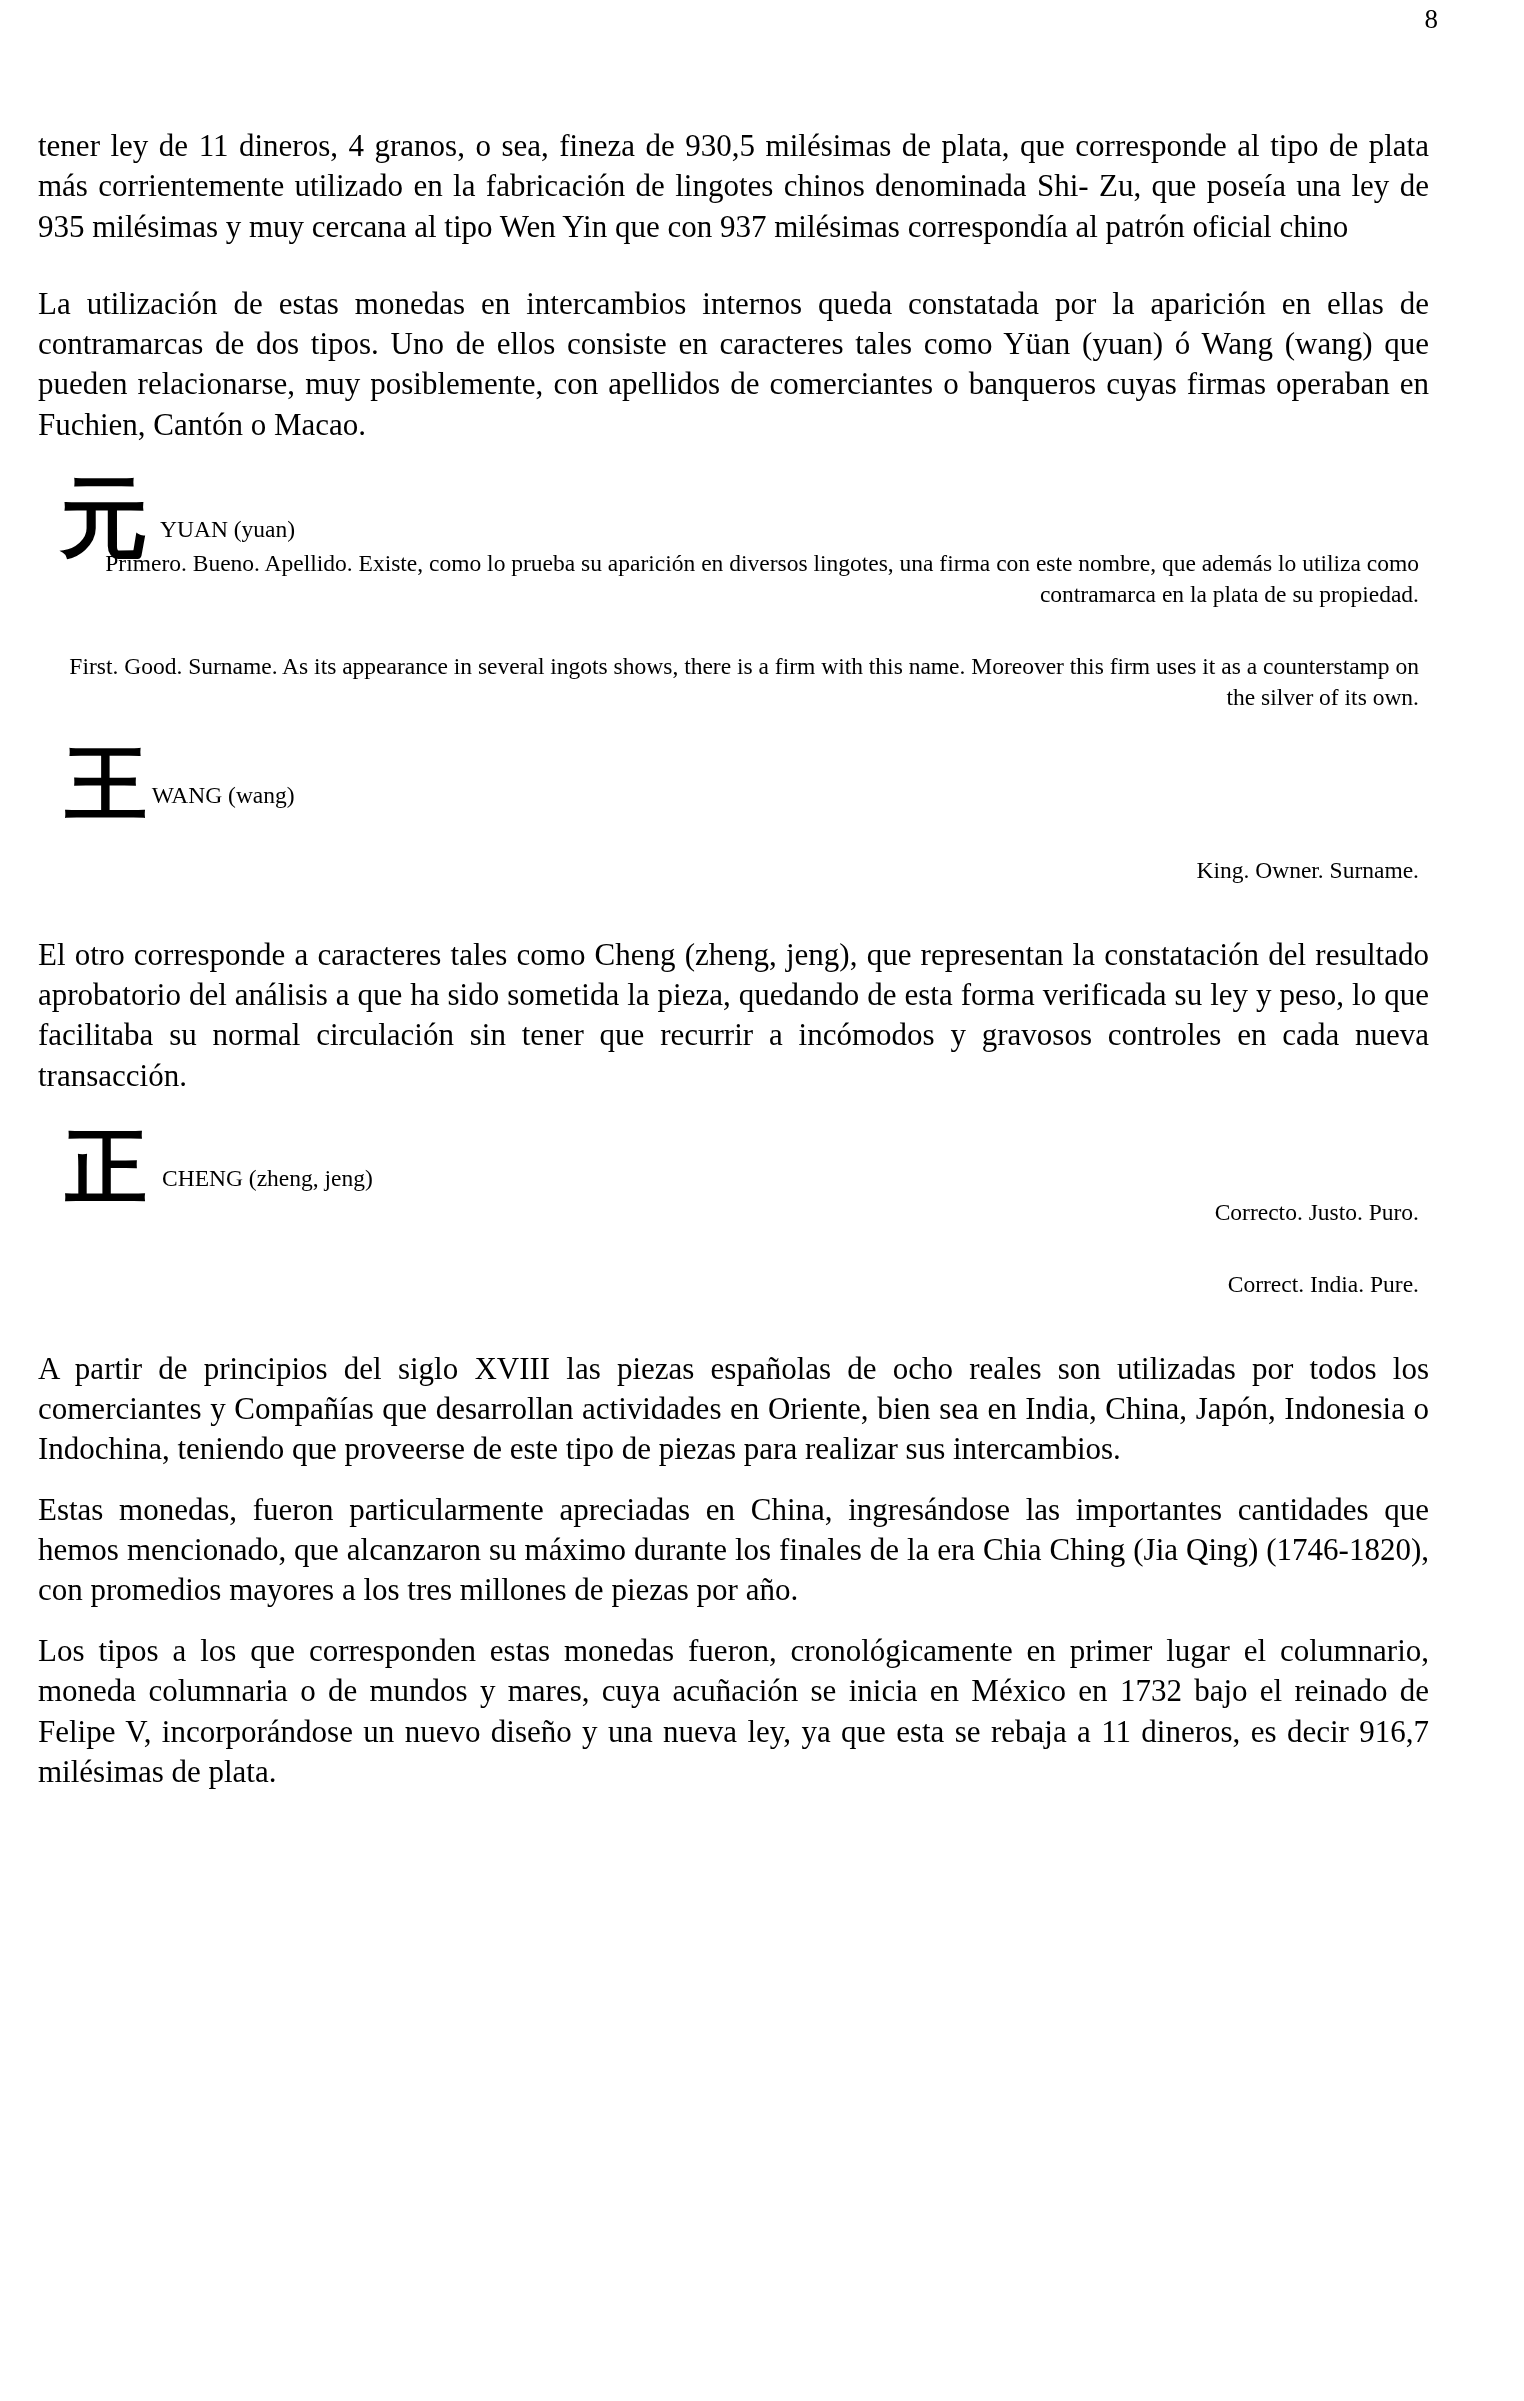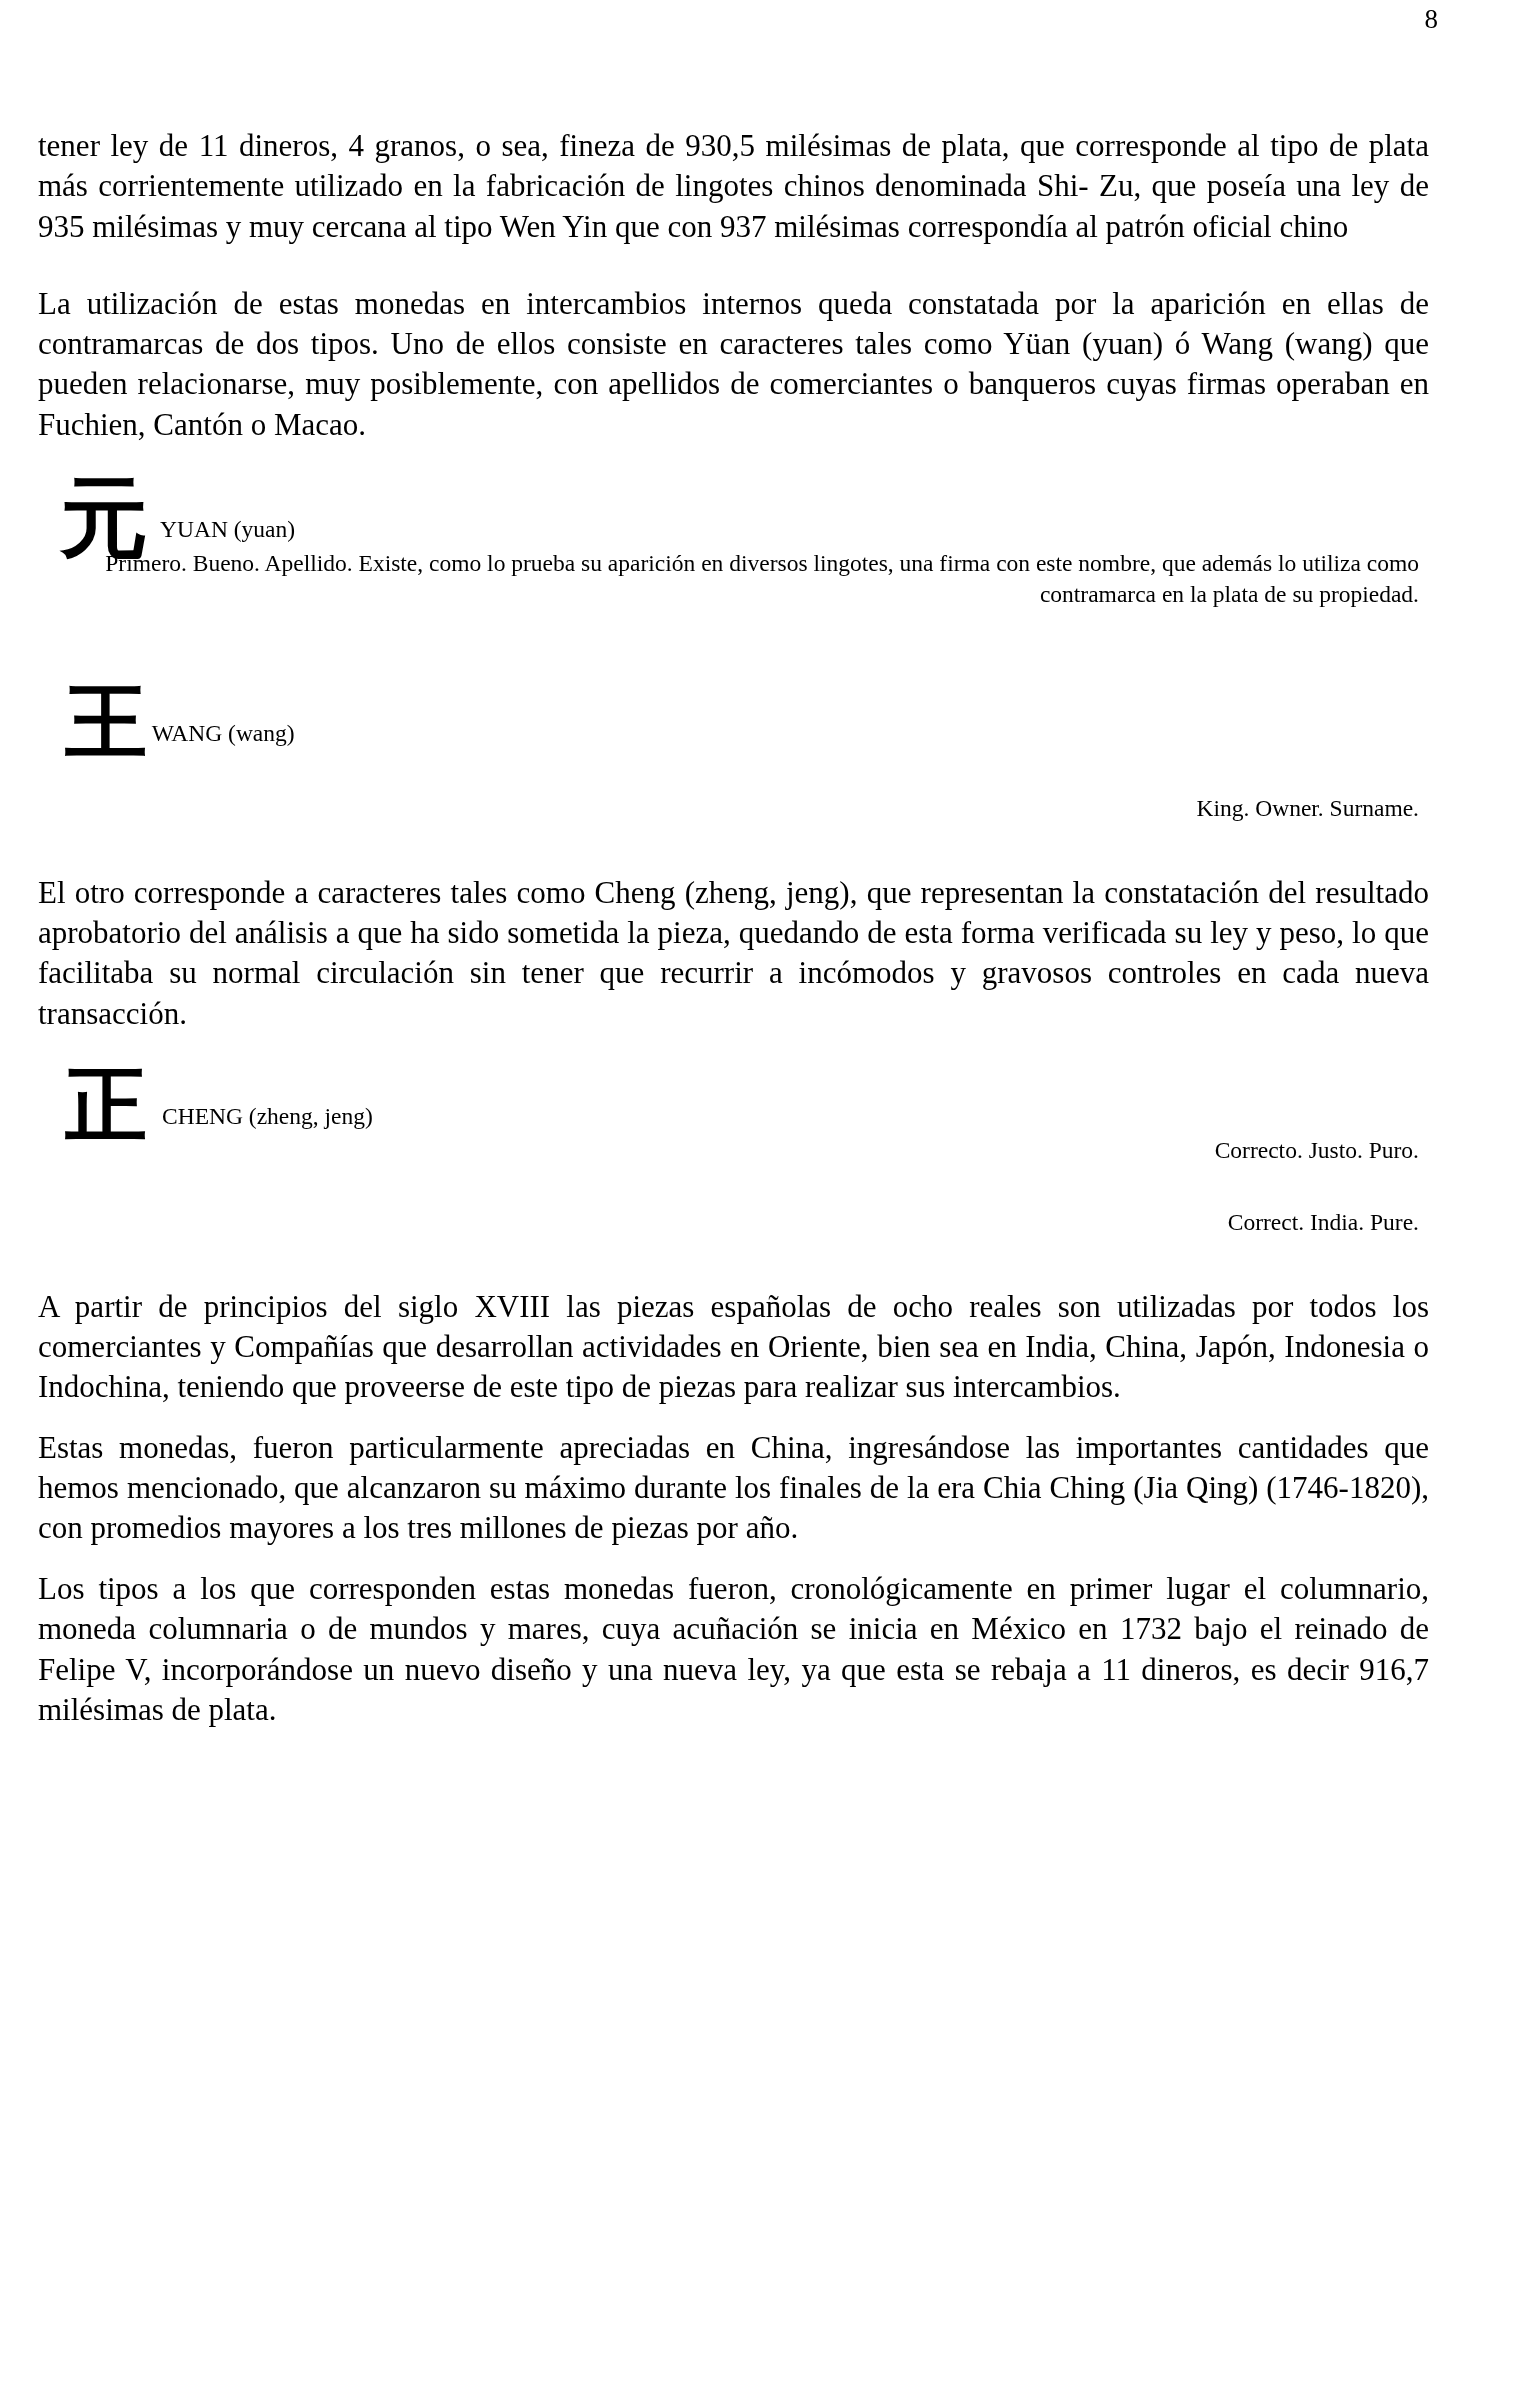--- a/index.html
+++ b/index.html
@@ -119,20 +119,21 @@
 
     <div class="gap-med"></div>
 
     <div class="glyph-block">
       <div class="glyph-row">
         <span class="han-glyph han-yuan">元</span>
         <span class="roman-label label-yuan">YUAN (yuan)</span>
       </div>
       <p class="caption">Primero. Bueno. Apellido. Existe, como lo prueba su aparición en diversos lingotes, una firma con este nombre, que además lo utiliza como contramarca en la plata de su propiedad.</p>
       <div class="cap-gap-wide"></div>
+      <p class="caption en">First. Good. Surname. As its appearance in several ingots shows, there is a firm with this name. Moreover this firm uses it as a counterstamp on the silver of its own.</p>
     </div>
 
     <div class="gap-med"></div>
 
     <div class="glyph-block">
       <div class="glyph-row">
         <span class="han-glyph han-wang">王</span>
         <span class="roman-label label-wang">WANG (wang)</span>
       </div>
       <div class="cap-gap-wide"></div>

